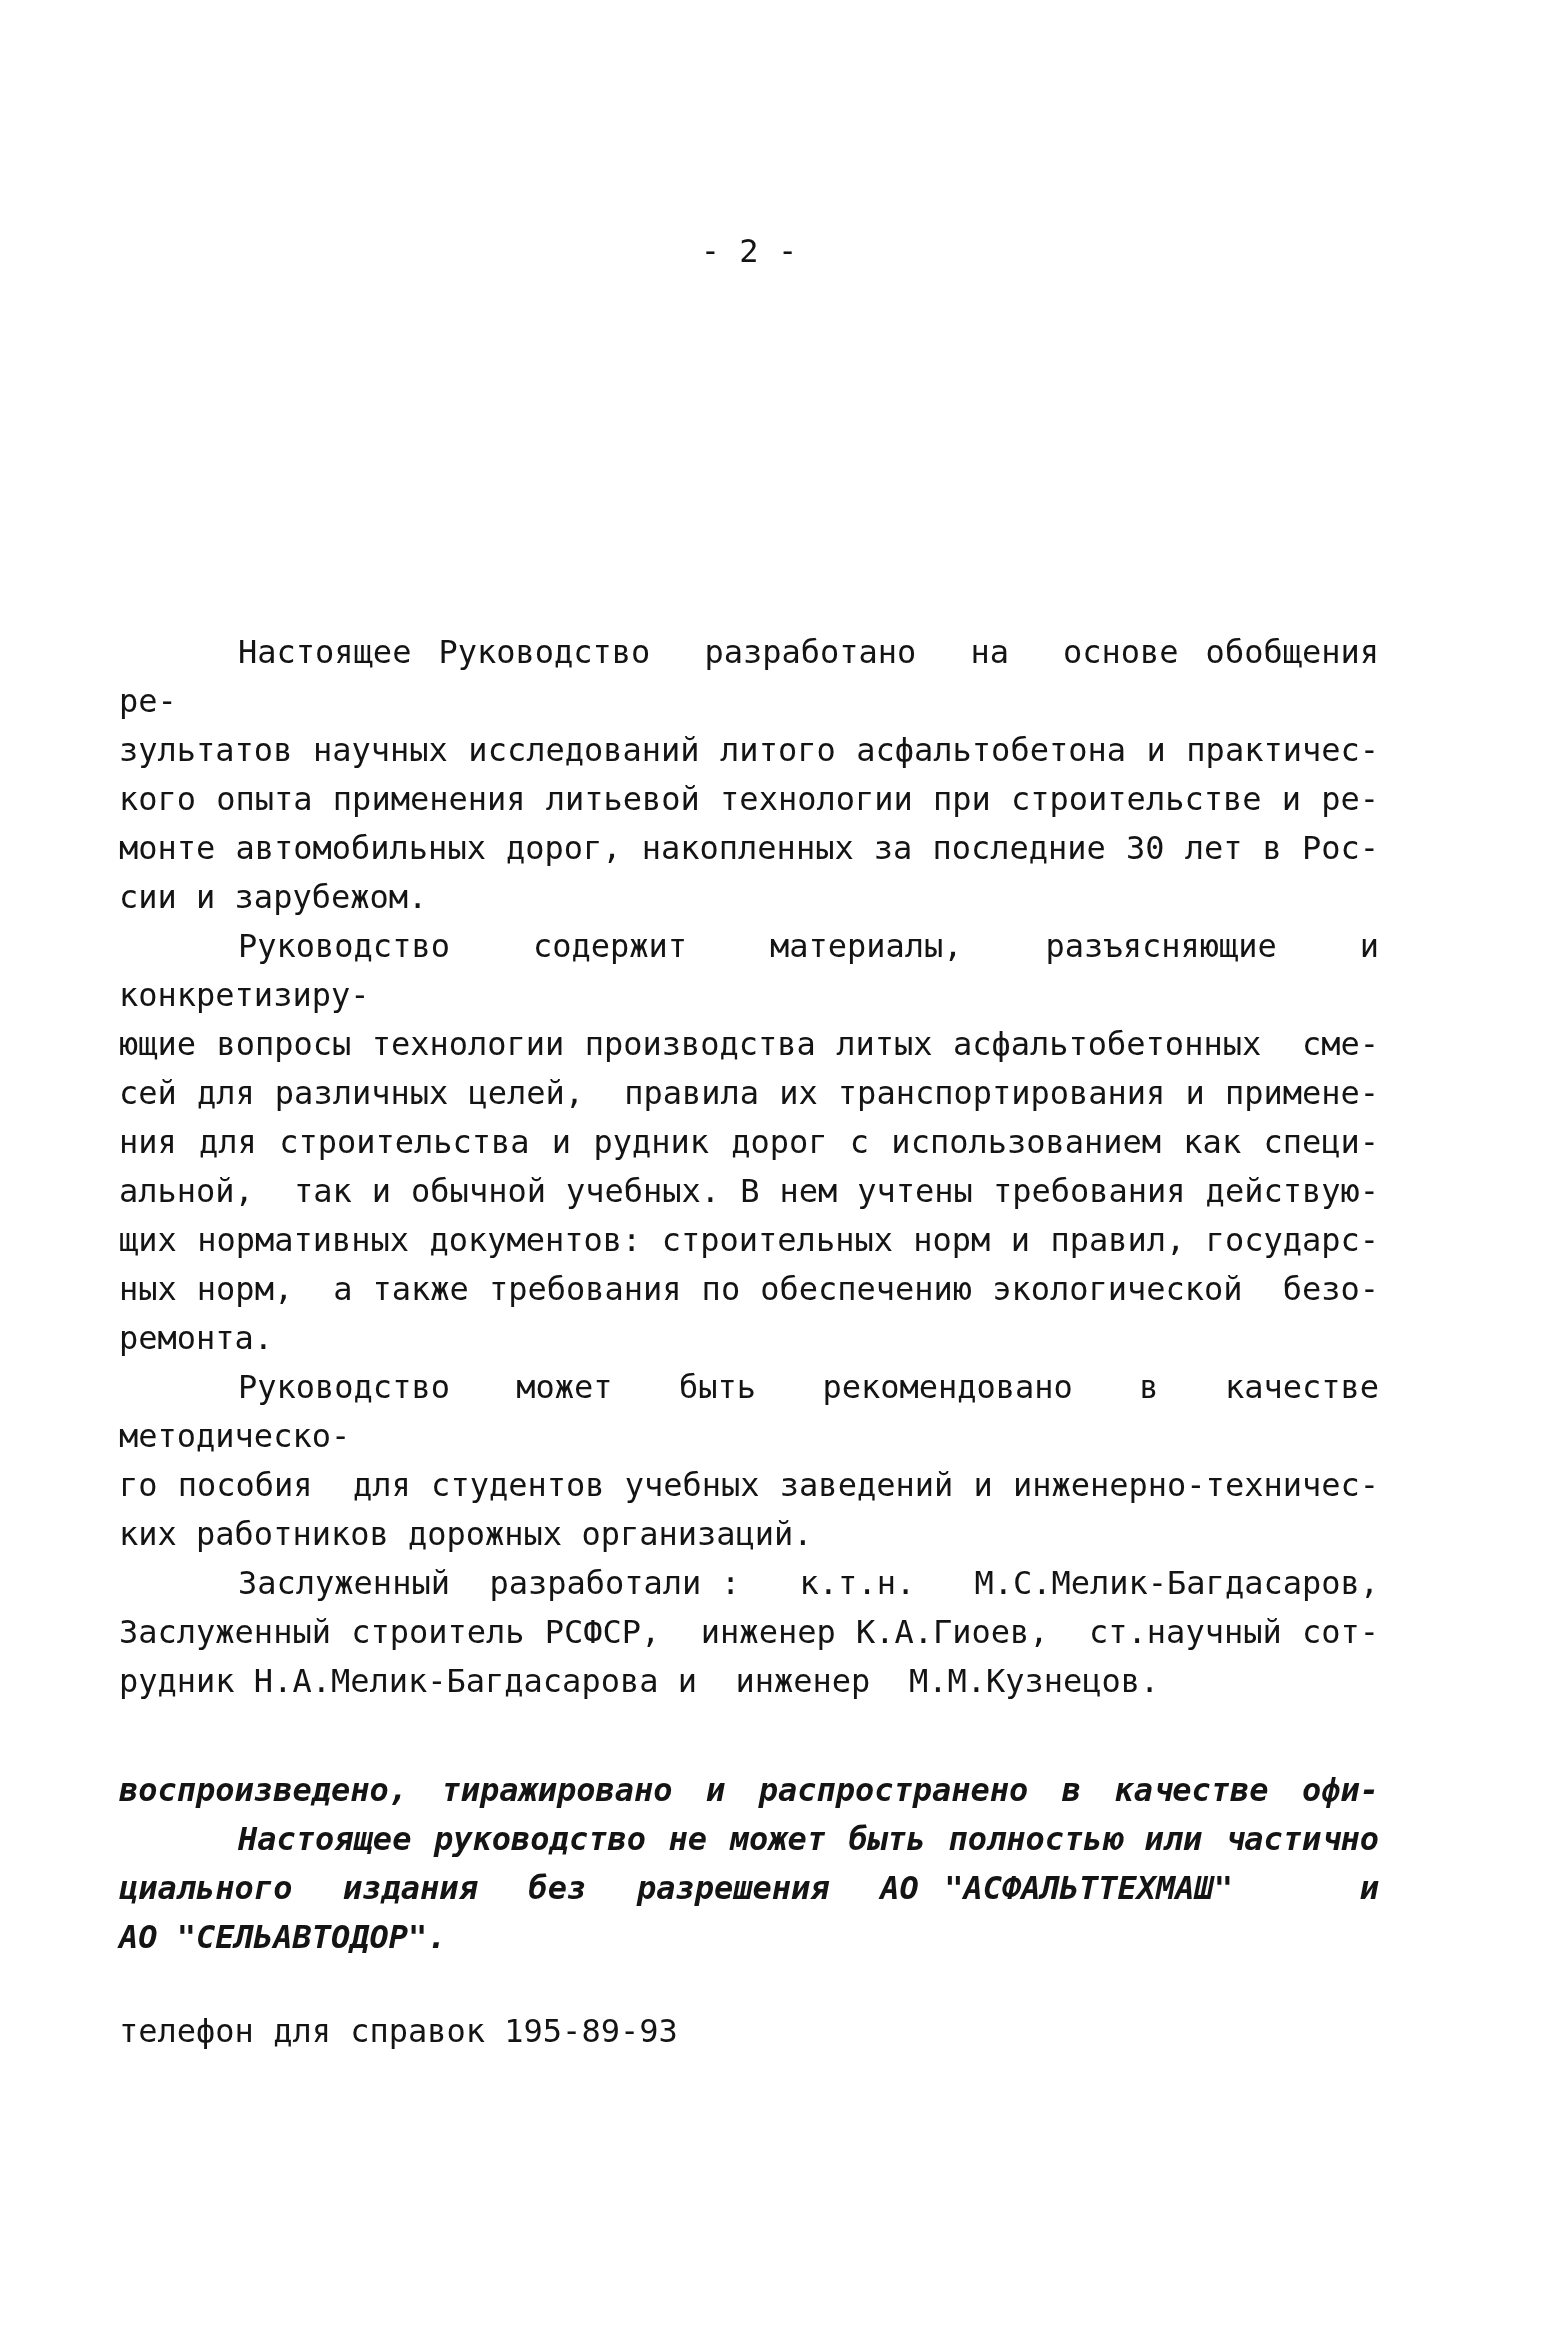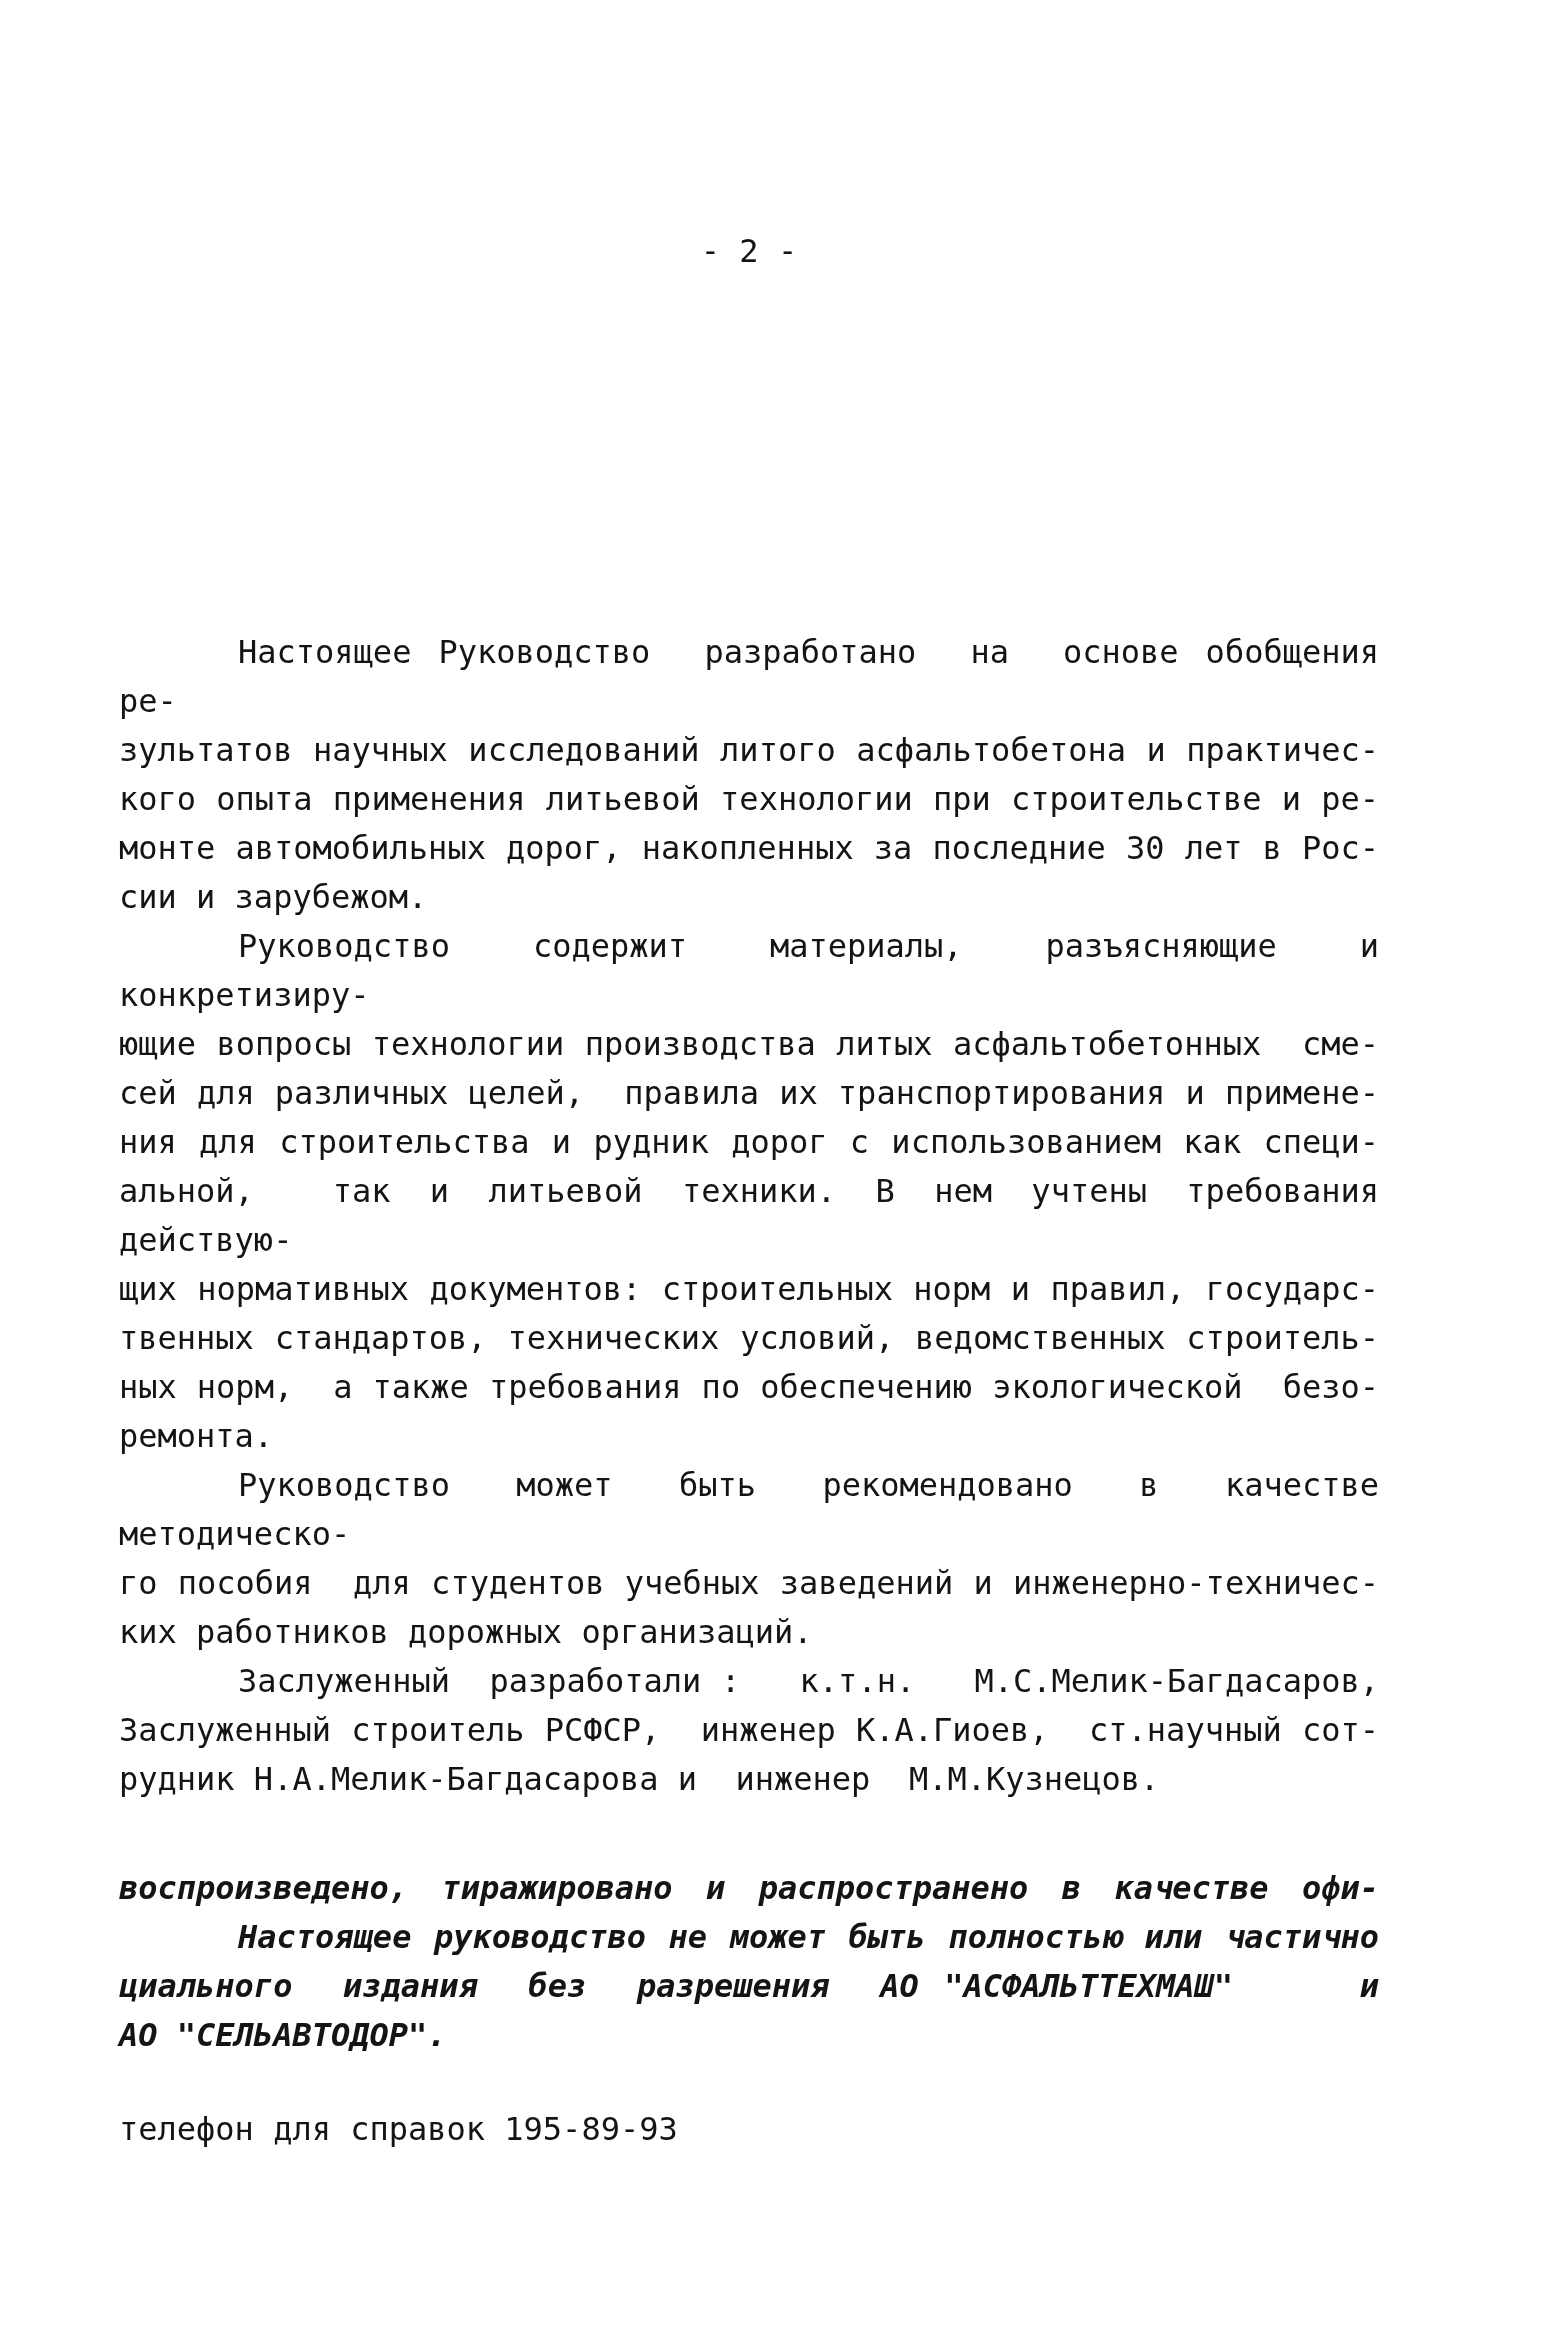--- a/index.html
+++ b/index.html
@@ -60,23 +60,22 @@
         <div class="line">зультатов научных исследований литого асфальтобетона и практичес-</div>
         <div class="line">кого опыта применения литьевой технологии при строительстве и ре-</div>
         <div class="line">монте автомобильных дорог, накопленных за последние 30 лет в Рос-</div>
         <div class="line last">сии и зарубежом.</div>
       </div>
       <div class="para role-contents-description indent">
         <div class="line first">Руководство содержит материалы, разъясняющие и конкретизиру-</div>
         <div class="line">ющие вопросы технологии производства литых асфальтобетонных  сме-</div>
         <div class="line">сей для различных целей,  правила их транспортирования и примене-</div>
         <div class="line">ния для строительства и рудник дорог с использованием как специ-</div>
-        <div class="line">альной,  так и литьевой техники. В нем учтены требования действую-</div>
+        <div class="line">альной,  так и обычной учебных. В нем учтены требования действую-</div>
         <div class="line">щих нормативных документов: строительных норм и правил, государс-</div>
-        <div class="line">твенных стандартов, технических условий, ведомственных строитель-</div>
         <div class="line">ных норм,  а также требования по обеспечению экологической  безо-</div>
         <div class="line last">ремонта.</div>
       </div>
       <div class="para role-recommendation indent">
         <div class="line first">Руководство может быть рекомендовано в качестве методическо-</div>
         <div class="line">го пособия  для студентов учебных заведений и инженерно-техничес-</div>
         <div class="line last">ких работников дорожных организаций.</div>
       </div>
       <div class="para role-authors indent">
         <div class="line first">Заслуженный  разработали :   к.т.н.   М.С.Мелик-Багдасаров,</div>

